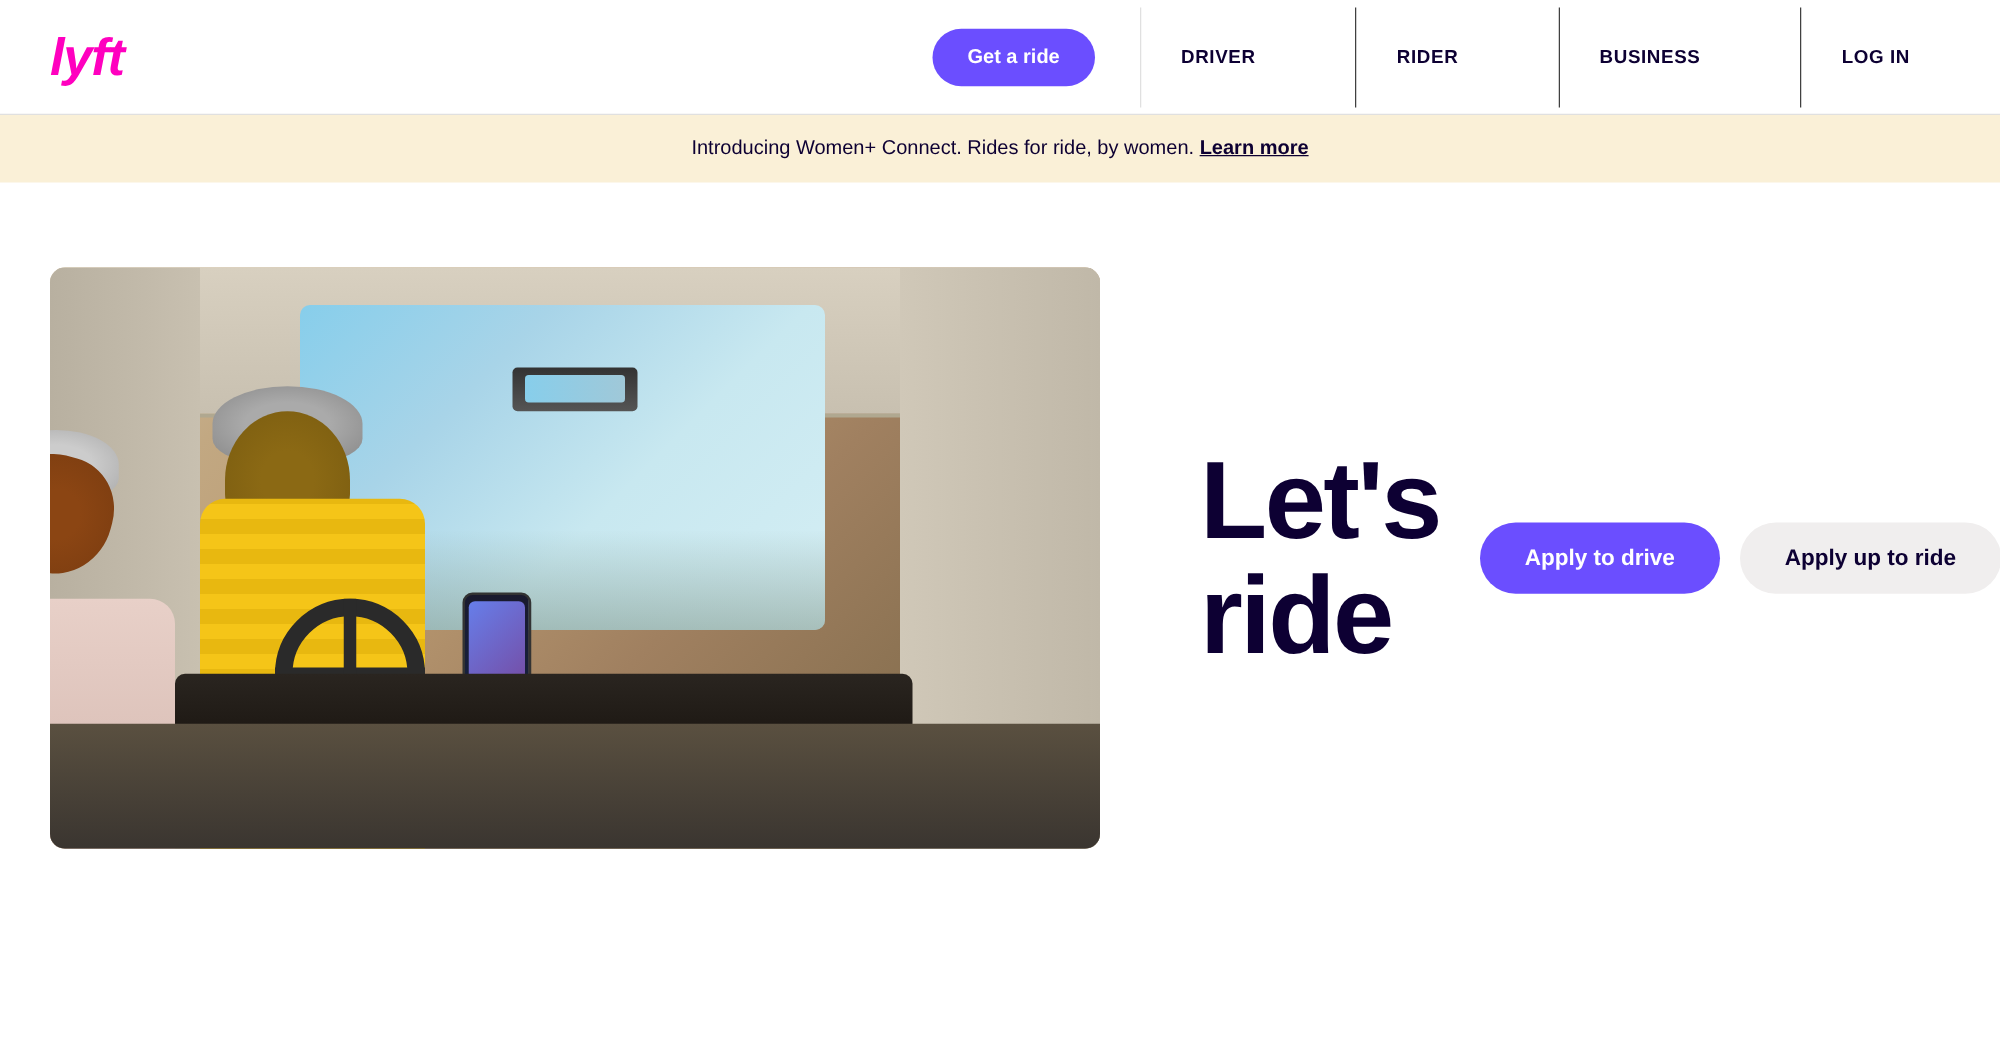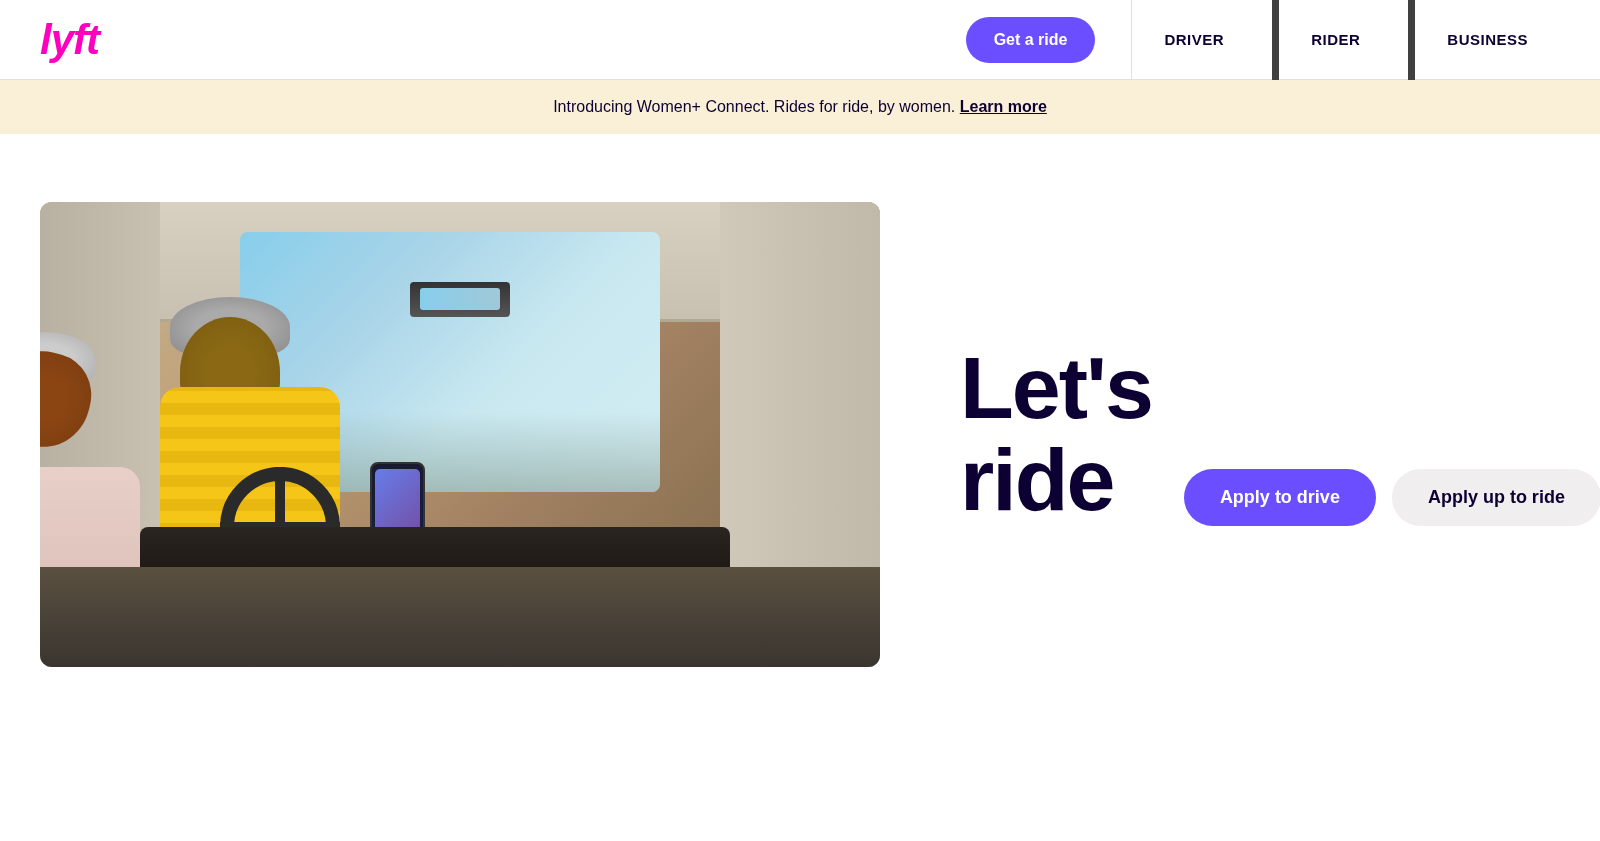--- a/index.html
+++ b/index.html
@@ -12,21 +12,21 @@
       font-family: -apple-system, BlinkMacSystemFont, 'Segoe UI', sans-serif;
       background: #fff;
       width: 1600px;
       min-height: 841px;
     }
 
     
     header {
       display: flex;
       align-items: center;
-      height: 80px;
+      height: 92px;
       border-bottom: 1px solid #e0e0e0;
       padding: 16px 40px;
       background: #fff;
     }
 
     .logo {
       flex: 0 0 auto;
       margin-right: auto;
     }
 
@@ -61,21 +61,22 @@
       align-items: center;
       justify-content: center;
       height: 80px;
       padding: 0 32px;
       font-size: 15px;
       font-weight: 700;
       color: #0d0033;
       text-decoration: none;
       letter-spacing: 0.5px;
       cursor: pointer;
-      border-left: 7px solid #404040;
+      border-left: 1px solid #404040;
+      margin-left: 32px;
     }
 
     .nav-link:first-of-type {
       margin-left: 20px;
       border-left: 1px solid #e0e0e0;
     }
 
     
     .announcement-banner {
       background: #FAF0D7;
@@ -381,21 +382,21 @@
       font-size: 88px;
       font-weight: 900;
       color: #0d0033;
       line-height: 1.05;
       letter-spacing: -2px;
     }
 
     .hero-buttons {
       display: flex;
       gap: 16px;
-      align-items: flex-end;
+      align-items: center;
     }
 
     .apply-drive-btn {
       background: #6B4EFF;
       color: #fff;
       border: none;
       border-radius: 50px;
       padding: 18px 36px;
       font-size: 18px;
       font-weight: 700;
@@ -422,20 +423,21 @@
   <div class="logo">
     <span class="logo-text">lyft</span>
   </div>
 
   <nav>
     <button class="get-ride-btn">Get a ride</button>
 
     <a class="nav-link">DRIVER</a>
     <a class="nav-link">RIDER</a>
     <a class="nav-link">BUSINESS</a>
+    <a class="nav-link">LOG IN</a>
   </nav>
 </header>
 
 <div class="announcement-banner">
   <span>Introducing Women+ Connect. Rides for ride, by women.</span>
   <a>Learn more</a>
 </div>
 
 <div class="main-content">
 

